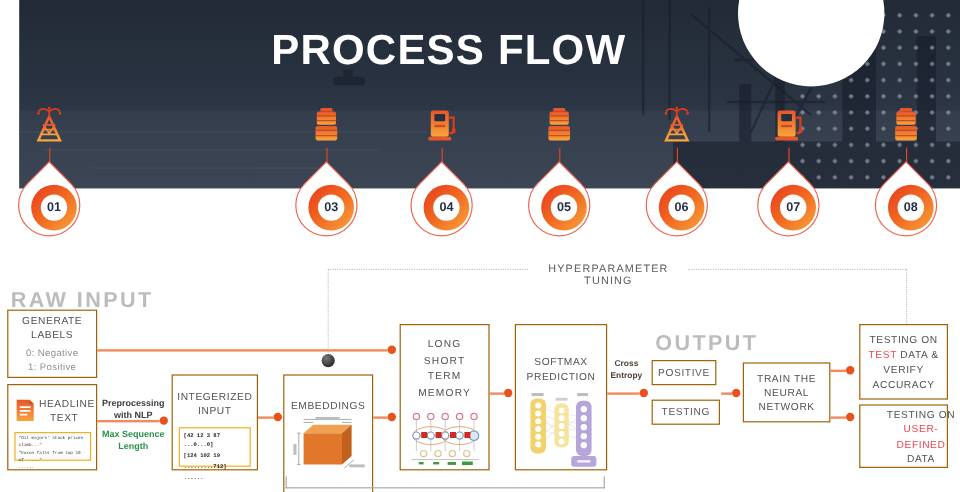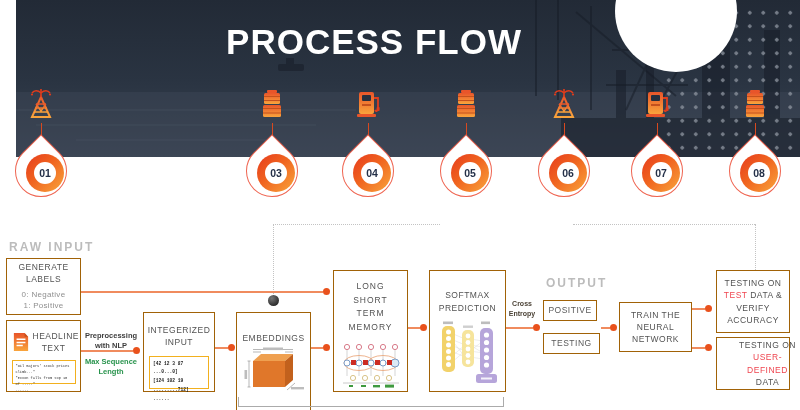--- a/index.html
+++ b/index.html
@@ -28,21 +28,21 @@
   .step .pin .pinbody { position:absolute; inset:0; background:#ffffff; border:1px solid #ef6450;
                         border-radius:0 50% 50% 50%; transform:rotate(45deg); }
   .step .ring { position:absolute; left:11px; top:9px; width:38px; height:38px; border-radius:50%;
                 background:linear-gradient(135deg,#e63b1e 0%,#f0641f 45%,#f9a43c 100%);
                 display:flex; align-items:center; justify-content:center; }
   .step .ringin { width:22px; height:22px; border-radius:50%; background:#ffffff;
                   display:flex; align-items:center; justify-content:center;
                   font-size:10.5px; font-weight:bold; color:#243048; }
 
   
-  .gray-h { position:absolute; color:#bcbcbc; font-weight:bold; letter-spacing:2px; font-size:12px; }
+  .gray-h { position:absolute; color:#bcbcbc; font-weight:bold; letter-spacing:2px; font-size:18px; }
   .box { position:absolute; background:#ffffff; border:1px solid #a16207; color:#595959;
          display:flex; flex-direction:column; align-items:center; justify-content:center;
          text-align:center; font-size:8.5px; letter-spacing:.5px; line-height:1.45; }
   .box .t { color:#525252; }
   .sub { color:#8f8f8f; font-size:8px; letter-spacing:.3px; }
   .oline { position:absolute; height:1.5px; background:#f08b5e; }
   .odot  { position:absolute; width:7px; height:7px; border-radius:50%; background:#e9511c; }
   .dothl { position:absolute; border-top:1.5px dotted #c3c3c3; height:0; }
   .dotvl { position:absolute; border-left:1.5px dotted #c3c3c3; width:0; }
   .ball  { position:absolute; width:11px; height:11px; border-radius:50%;
@@ -318,21 +318,21 @@
       <path d="M4 45 H60" stroke="#bdbdbd" stroke-width="0.8"></path>
       <g fill="#3f9a3f">
         <rect x="10" y="47" width="4" height="2"></rect>
           <rect x="22" y="47" width="5" height="2"></rect>
           <rect x="34" y="47" width="7" height="2.4"></rect>
           <rect x="46" y="46.6" width="9" height="3"></rect>
       </g>
     </svg>
   </div>
 
-  <div class="box" style="left:429px; top:270px; width:77px; height:122px; justify-content:center; padding-top:12px;">
+  <div class="box" style="left:429px; top:270px; width:77px; height:122px; justify-content:flex-end; padding-top:12px;">
     <div class="t" style="width:60px">SOFTMAX PREDICTION</div>
     <svg width="62" height="66" viewBox="0 0 62 66" style="margin-top:5px">
       <g stroke="#d2d2d2" stroke-width="0.4">
         <path d="M14 14 L28 20 M14 20 L28 26 M14 26 L28 32 M14 32 L28 38 M14 38 L28 26 M14 44 L28 32 M14 20 L28 38"></path>
         <path d="M33 20 L46 22 M33 26 L46 28 M33 32 L46 34 M33 38 L46 40 M33 26 L46 34 M33 32 L46 22"></path>
       </g>
       <rect x="6" y="2.5" width="10" height="2.6" fill="#bdbdbd"></rect>
       <rect x="26" y="6.5" width="10" height="2.4" fill="#cfcfcf"></rect>
       <rect x="44" y="2.5" width="9" height="2.6" fill="#bdbdbd"></rect>
       <rect x="5" y="7" width="13" height="46" rx="5" fill="#f2d26a"></rect>
@@ -379,20 +379,21 @@
     <div class="t" style="width:62px">
       <span>TESTING ON </span><span class="redtx">TEST</span><span> DATA &amp; VERIFY ACCURACY</span>
     </div>
   </div>
   <div class="box" style="left:716px; top:337px; width:74px; height:53px;padding-left:29px;">
     <div class="t" style="width:66px">
       <span>TESTING ON </span><span class="redtx">USER-DEFINED</span><span> DATA</span>
     </div>
   </div>
 
+  <div class="hyper" style="left:443px; top:219px; width:128px;">HYPERPARAMETER TUNING</div>
   <div class="dothl" style="left:273px; top:224px; width:167px;"></div>
   <div class="dothl" style="left:573px; top:224px; width:182px;"></div>
   <div class="dotvl" style="left:273px; top:224px; height:72px;"></div>
   <div class="dotvl" style="left:755px; top:224px; height:46px;"></div>
   <div class="ball" style="left:268px; top:295px;"></div>
 
   <div class="oline" style="left:81px;  top:291px; width:242px;"></div>
   <div class="odot" style="left:323px; top:288px;"></div>
   <div class="oline" style="left:81px;  top:350px; width:52px;"></div>
   <div class="odot" style="left:133px; top:347px;"></div>

